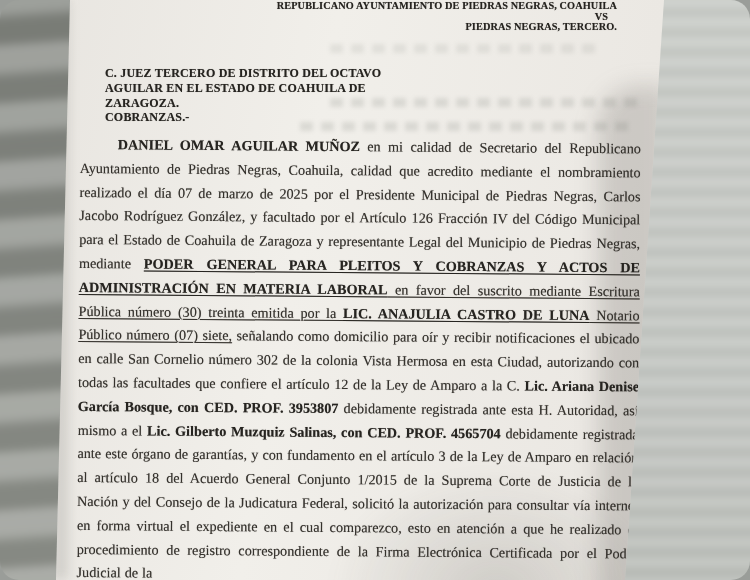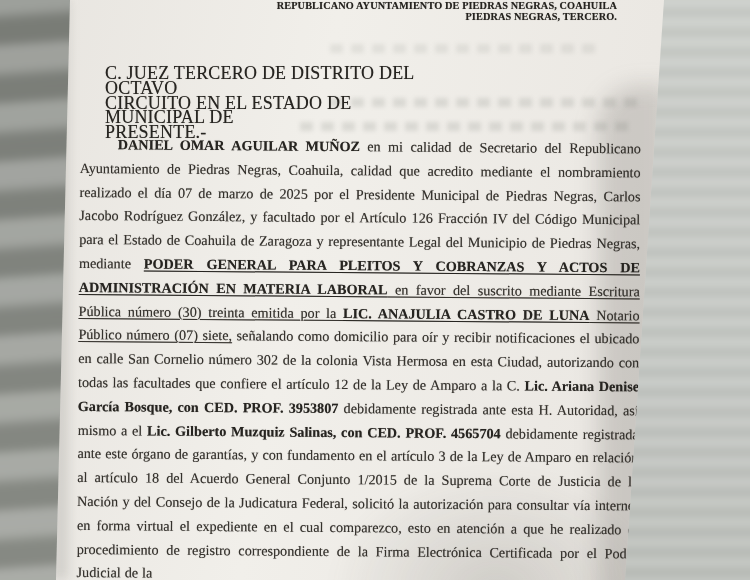--- a/index.html
+++ b/index.html
@@ -2,21 +2,21 @@
 <html style="--paper: #eeece7; --ink: #35322d; --ink-bold: #262420; --bg-left: #8a8d88; --bg-right: #c7cac6;"><head>
 <meta charset="utf-8">
 <style>
   :root{
     --paper:#eeece7; --ink:#35322d; --ink-bold:#262420;
     --bg-left:#8a8d88; --bg-right:#c7cac6;
   }
   *{margin:0;padding:0;box-sizing:border-box;}
   body{width:750px;height:580px;overflow:hidden;background:#9a9d99;
        font-family:"Liberation Serif","DejaVu Serif",serif;}
-  .stage{position:relative;width:750px;height:580px;overflow:hidden;}
+  .stage{position:relative;width:750px;height:580px;overflow:hidden;border-radius:19px;}
 
   
   .bg-left{position:absolute;left:-12px;top:-12px;width:100px;height:604px;
     background-image:
       repeating-linear-gradient(176deg, rgba(255,255,255,0.22) 0 24px, rgba(30,32,30,0.10) 34px 58px),
       linear-gradient(180deg,#82857f 0%, #8d908a 55%, #93968f 100%);
     filter:blur(4px);}
   .bg-right{position:absolute;left:590px;top:-12px;width:172px;height:604px;
     background-image:
       repeating-linear-gradient(180deg, rgba(92,97,92,0.10) 0 7px, rgba(255,255,255,0.14) 10px 20px),
@@ -45,21 +45,21 @@
   .txt{color:var(--ink);text-shadow:0 0 0.7px rgba(52,50,45,0.55);}
   .b{font-weight:bold;color:var(--ink-bold);}
   .u{text-decoration:underline;text-underline-offset:2px;text-decoration-thickness:1px;}
 
   .caption{position:absolute;right:133px;top:1px;width:520px;text-align:right;
     font-weight:bold;font-size:10.3px;line-height:10.6px;letter-spacing:0.1px;color:var(--ink-bold);}
   .caption .hline{white-space:pre;}
   .caption .vs{padding-right:9px;}
 
   .addressee{position:absolute;left:105px;top:66px;width:320px;
-    font-weight:normal;font-size:18px;line-height:14.8px;letter-spacing:0.2px;color:var(--ink-bold);}
+    font-weight:bold;font-size:12px;line-height:14.8px;letter-spacing:0.2px;color:var(--ink-bold);}
 
   .bodytext{position:absolute;left:80px;top:133px;width:561px;height:460px;
     font-size:14.2px;line-height:23.8px;text-align:justify;text-indent:38px;
     transform:rotate(0.45deg);transform-origin:0 0;word-spacing:0.5px;}
 </style>
 </head>
 <body>
 
 <div class="stage">
   <div class="bg-left"></div>
@@ -69,24 +69,26 @@
     <div class="edge-shadow-left"></div>
     <div class="edge-shadow-right"></div>
     <div class="hand-shadow"></div>
 
     <div class="ghost ghost3"></div>
     <div class="ghost ghost1"></div>
     <div class="ghost ghost2"></div>
 
     <div class="caption txt">
       <div class="hline">REPUBLICANO AYUNTAMIENTO DE PIEDRAS NEGRAS, COAHUILA</div>
+      <div class="hline vs">VS</div>
       <div class="hline">PIEDRAS NEGRAS, TERCERO.</div>
     </div>
 
     <div class="addressee txt">
       <div>C. JUEZ TERCERO DE DISTRITO DEL OCTAVO</div>
-      <div>CIRCUITO EN EL ESTADO DE MUNICIPAL DE</div>
-      <div>PRESENTE.-</div>
+      <div>AGUILAR EN EL ESTADO DE COAHUILA DE</div>
+      <div>ZARAGOZA.</div>
+      <div>COBRANZAS.-</div>
     </div>
 
     <div class="bodytext txt"><span class="b">DANIEL OMAR AGUILAR MUÑOZ</span><span> en mi calidad de Secretario del Republicano Ayuntamiento de Piedras Negras, Coahuila, calidad que acredito mediante el nombramiento realizado el día 07 de marzo de 2025 por el Presidente Municipal de Piedras Negras, Carlos Jacobo Rodríguez González, y facultado por el Artículo 126 Fracción IV del Código Municipal para el Estado de Coahuila de Zaragoza y representante Legal del Municipio de Piedras Negras, mediante </span><span class="b u">PODER GENERAL PARA PLEITOS Y COBRANZAS Y ACTOS DE ADMINISTRACIÓN EN MATERIA LABORAL</span><span class="u"> en favor del suscrito mediante Escritura Pública número (30) treinta emitida por la </span><span class="b u">LIC. ANAJULIA CASTRO DE LUNA</span><span class="u"> Notario Público número (07) siete,</span><span> señalando como domicilio para oír y recibir notificaciones el ubicado en calle San Cornelio número 302 de la colonia Vista Hermosa en esta Ciudad, autorizando con todas las facultades que confiere el artículo 12 de la Ley de Amparo a la C. </span><span class="b">Lic. Ariana Denise García Bosque, con CED. PROF. 3953807</span><span> debidamente registrada ante esta H. Autoridad, así mismo a el </span><span class="b">Lic. Gilberto Muzquiz Salinas, con CED. PROF. 4565704</span><span> debidamente registrada ante este órgano de garantías, y con fundamento en el artículo 3 de la Ley de Amparo en relación al artículo 18 del Acuerdo General Conjunto 1/2015 de  la Suprema Corte de Justicia de la Nación y del Consejo de la Judicatura Federal, solicitó la autorización para consultar vía internet en forma virtual el expediente en el cual comparezco, esto en atención a que he realizado el procedimiento de registro correspondiente de la Firma Electrónica Certificada por el Poder Judicial de la</span></div>
   </div>
 </div>
 
 </body></html>

